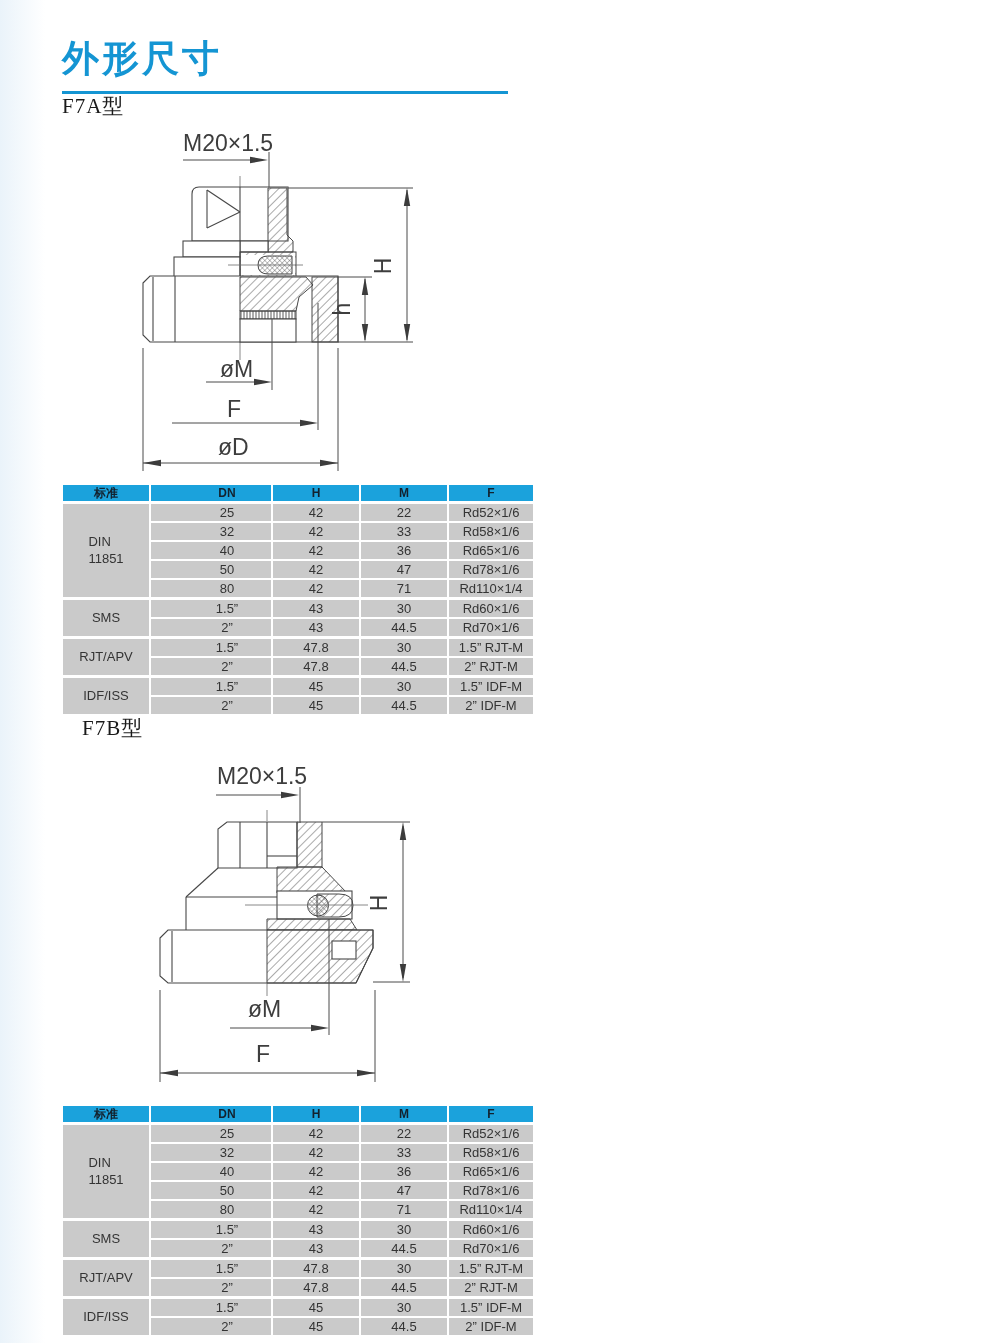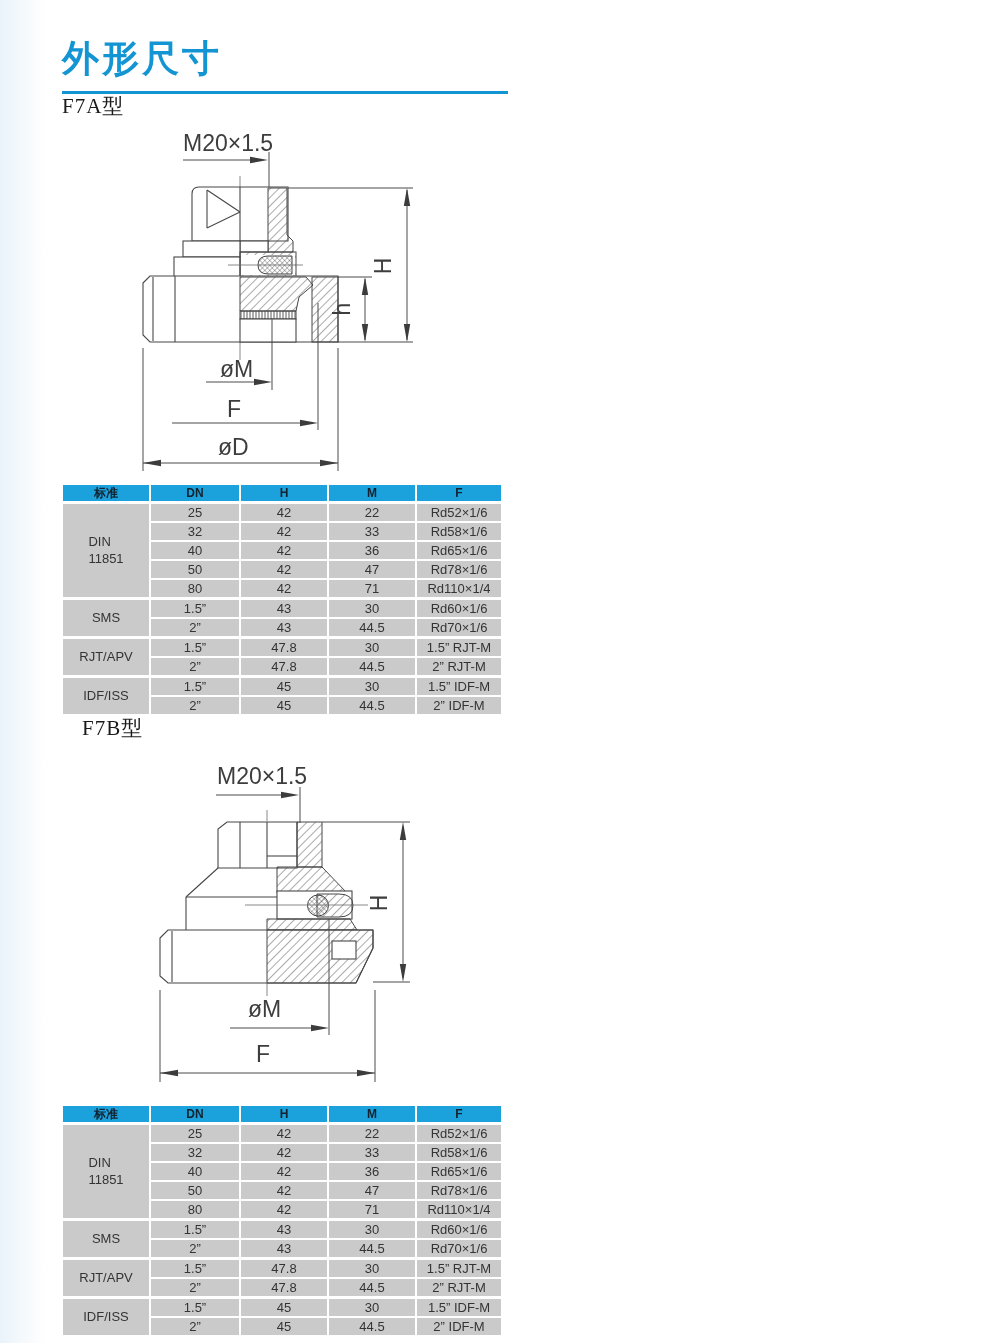--- a/index.html
+++ b/index.html
@@ -46,21 +46,21 @@
   }
   .group{display:flex;gap:2px;}
   .grows{display:flex;flex-direction:column;gap:2px;flex:1;}
   .drow{display:flex;gap:2px;}
   .dcell,.scell{
     background:#cacaca;color:#343434;font-size:13px;
     display:flex;align-items:center;justify-content:center;
   }
   .scell{flex:0 0 86px;white-space:pre-line;line-height:1.3;}
   .dcell{height:17px;}
-  .w0{flex:0 0 86px;} .w1{flex:0 0 88px;} .w2{flex:0 0 86px;} .w3{flex:0 0 86px;} .w4{flex:0 0 84px;}
+  .w0{flex:0 0 86px;} .w1{flex:0 0 88px;padding-left:32px;} .w2{flex:0 0 86px;} .w3{flex:0 0 86px;} .w4{flex:0 0 84px;}
 </style>
 </head>
 <body>
 
 <div class="page">
 
   <div class="title-block">
     <span class="title-text">外形尺寸</span>
   </div>
 

